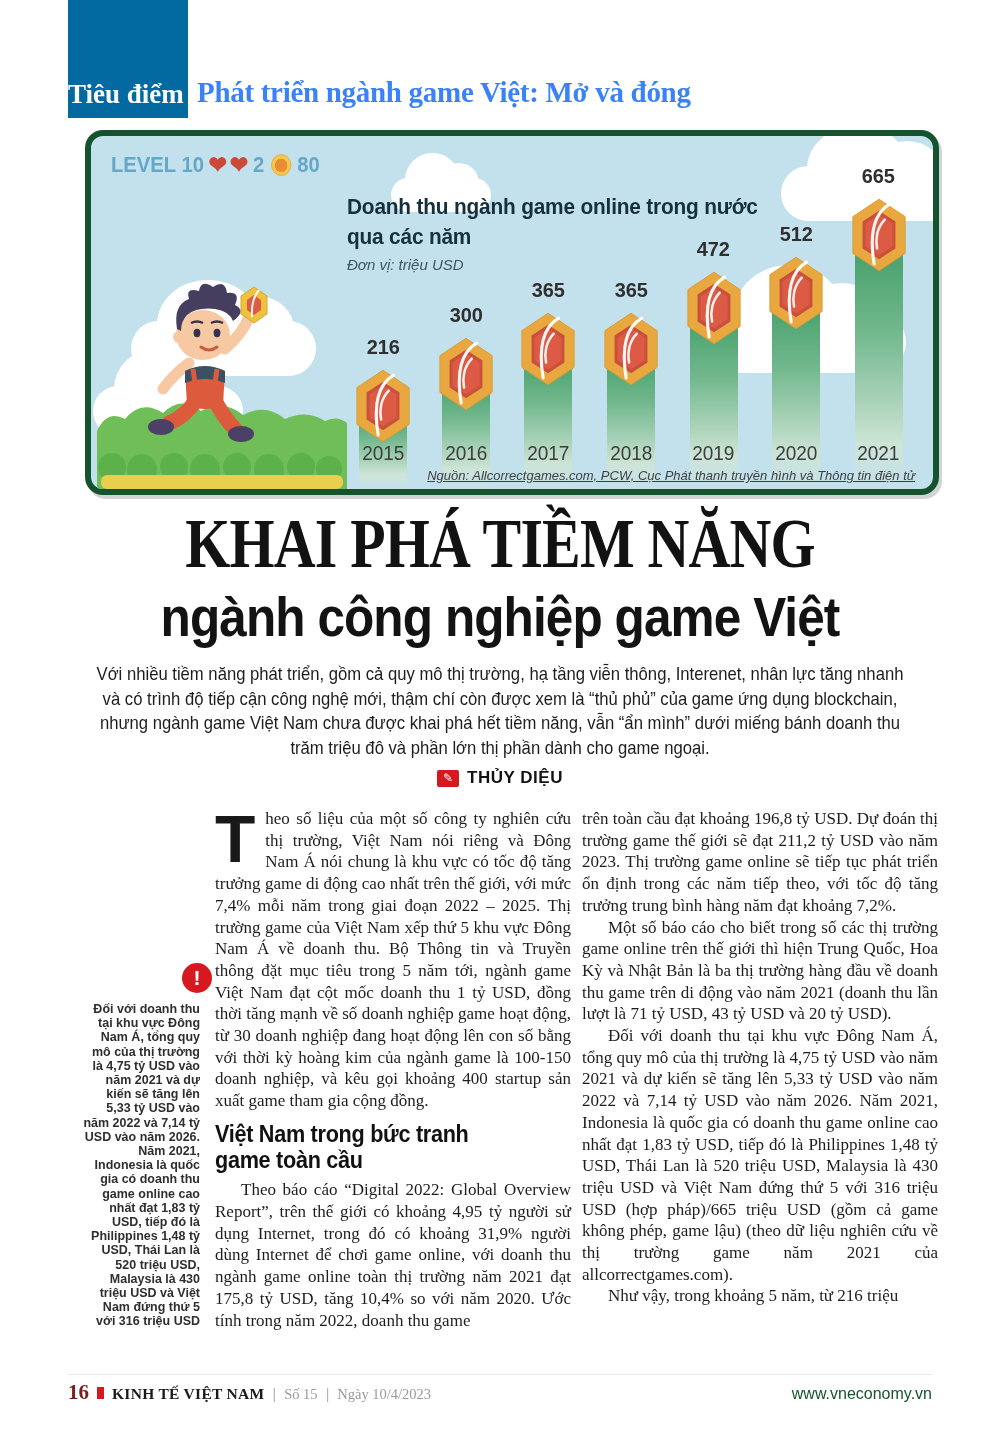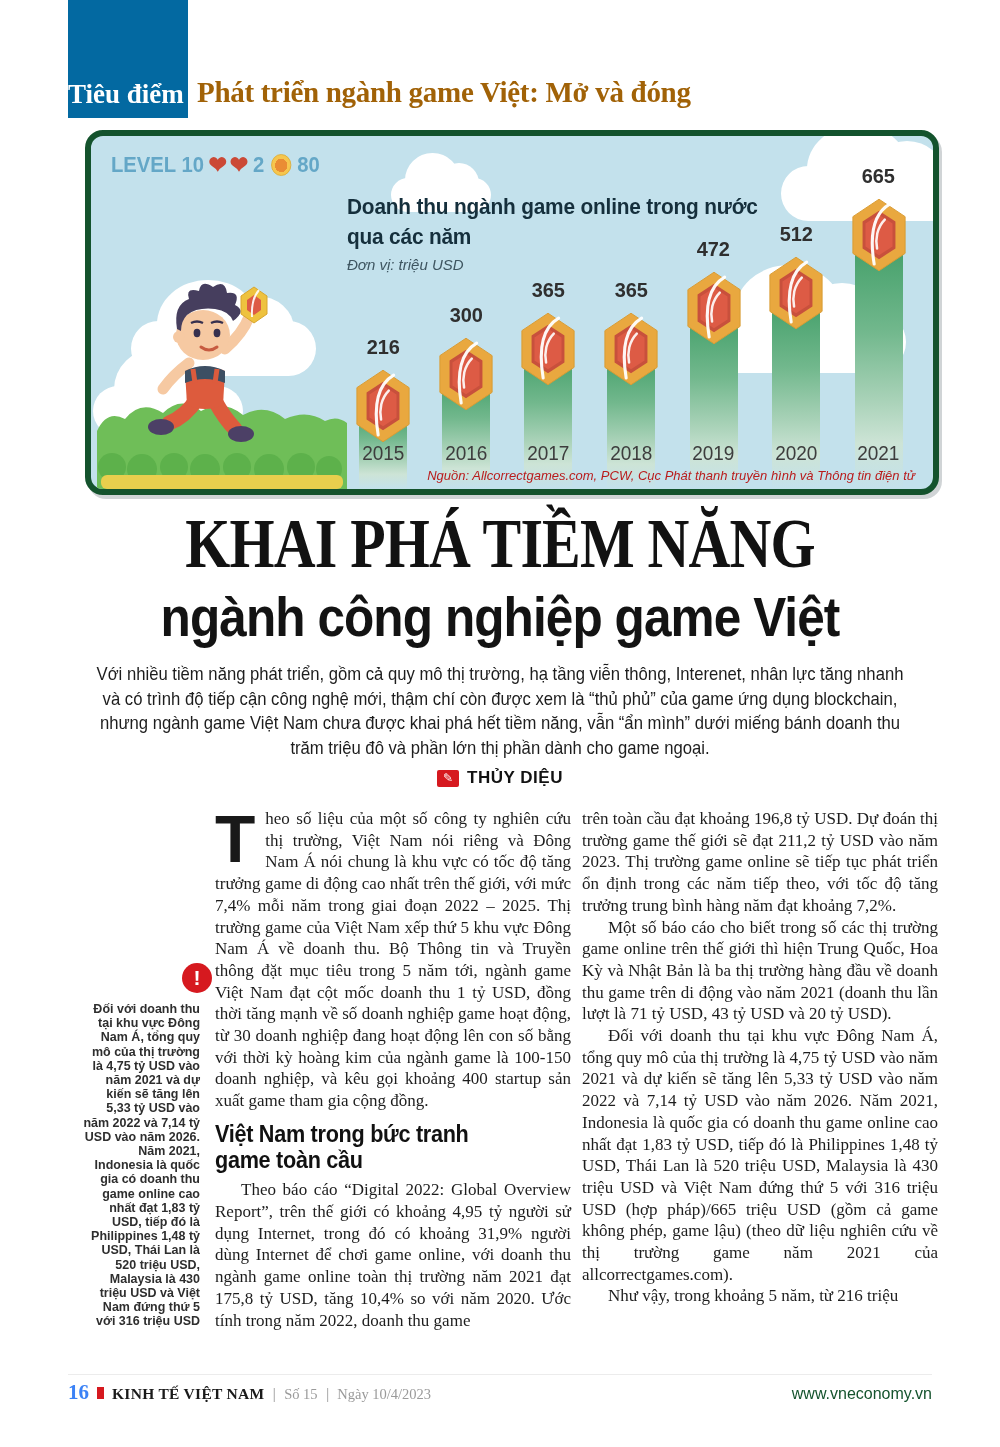--- a/index.html
+++ b/index.html
@@ -4,40 +4,40 @@
 <style>
   html,body{margin:0;padding:0;background:#ffffff;}
   #page{position:relative;width:1000px;height:1447px;background:#fff;overflow:hidden;
         font-family:"Liberation Sans",sans-serif;}
 
   
   .kicker{position:absolute;left:68px;top:0;width:120px;height:118px;background:#0369a1;
           display:flex;align-items:flex-end;justify-content:flex-start;padding-bottom:8px;box-sizing:border-box;}
   .kicker span{font-family:"Liberation Serif",serif;font-weight:700;font-size:27px;color:#fff;}
   .header-title{position:absolute;left:197px;top:76px;font-family:"Liberation Serif",serif;
-          font-weight:700;font-size:29px;color:#a16207;letter-spacing:-0.3px;}
+          font-weight:700;font-size:29px;color:#3b82f6;letter-spacing:-0.3px;}
 
   
   .chart-card{position:absolute;left:85px;top:130px;width:842px;height:353px;background:#c3e1ec;
           border-radius:18px;border:6px solid #14532d;box-shadow:3px 4px 0 rgba(150,160,165,.45);overflow:hidden;}
   .cloud{position:absolute;background:#fff;border-radius:60px;z-index:0;}
   .cloud::before,.cloud::after{content:"";position:absolute;background:#fff;border-radius:50%;}
   .cloud::before{width:55%;height:160%;top:-75%;left:14%;}
   .cloud::after{width:40%;height:120%;top:-45%;right:12%;}
 
   .hud{position:absolute;left:20px;top:16px;z-index:3;display:flex;align-items:center;gap:7px;
        font-weight:700;font-size:22px;color:#64a7c7;transform:scaleX(.92);transform-origin:left center;}
   .hud-heart{color:#cb4936;font-size:24px;line-height:1;margin:0 -2px;}
   .coin{width:20px;height:20px;border-radius:50%;border:1px solid #dfaf38;
         background:radial-gradient(circle at 50% 52%, #ea8c34 0 46%, #f6c64e 47% 100%);}
 
   .chart-title{position:absolute;left:256px;top:56px;z-index:3;font-weight:700;font-size:21.5px;
         line-height:1.4;color:#152f3c;transform:scaleX(.97);transform-origin:left top;letter-spacing:-0.2px;}
   .chart-unit{position:absolute;left:256px;top:120px;z-index:3;font-style:italic;font-size:15px;color:#3e5560;}
-  .chart-source{position:absolute;right:18px;bottom:6px;z-index:3;font-style:italic;font-size:13px;color:#b91c1c;}
+  .chart-source{position:absolute;right:18px;bottom:6px;z-index:3;font-style:italic;font-size:13px;color:#404040;text-decoration:underline;}
 
   .scene{position:absolute;left:6px;bottom:0;z-index:1;}
 
   .bars{position:absolute;left:251px;top:0;bottom:0;width:578px;display:flex;z-index:2;}
   .bar-slot{position:relative;flex:1;height:100%;}
   .bar-col{position:absolute;left:50%;transform:translateX(-50%);bottom:0;width:48px;
         background:linear-gradient(180deg,#3f9d66 0%,#72b88d 38%,#a9d2b8 65%,#cde4d6 82%,rgba(200,226,215,0) 100%);}
   .bar-gem{position:absolute;left:50%;transform:translateX(-50%);width:58px;height:74px;}
   .bar-value{position:absolute;left:0;right:0;text-align:center;font-weight:600;font-size:21px;
         color:#2f2f2f;transform:scaleX(.95);}
@@ -73,21 +73,21 @@
   .p.indent{text-indent:26px;}
   .dropcap{float:left;font-family:"Liberation Sans",sans-serif;font-weight:900;font-size:66px;
         line-height:54px;padding:4px 10px 0 0;color:#191919;}
   .subhead{margin:10px 0 6px 0;font-family:"Liberation Sans",sans-serif;font-weight:700;
         font-size:23px;line-height:1.12;color:#111;transform:scaleX(.94);transform-origin:left center;
         letter-spacing:-0.3px;}
 
   
   .footer{position:absolute;left:68px;top:1374px;width:864px;border-top:1px solid #ececec;
         padding-top:5px;display:flex;align-items:baseline;gap:8px;}
-  .pageno{font-family:"Liberation Serif",serif;font-weight:700;font-size:21px;color:#3b82f6;}
+  .pageno{font-family:"Liberation Serif",serif;font-weight:700;font-size:21px;color:#7f1d1d;}
   .redsq{width:7px;height:12px;background:#d6191f;align-self:center;display:inline-block;}
   .pub{font-family:"Liberation Serif",serif;font-weight:700;font-size:15.5px;color:#1a1a1a;letter-spacing:.3px;}
   .fsep{color:#b5b5b5;font-size:14px;}
   .fmeta{font-family:"Liberation Serif",serif;font-size:14.5px;color:#9a9a9a;}
   .website{margin-left:auto;font-size:16px;color:#14532d;}
 </style>
 </head>
 <body>
 
 <div id="page">

